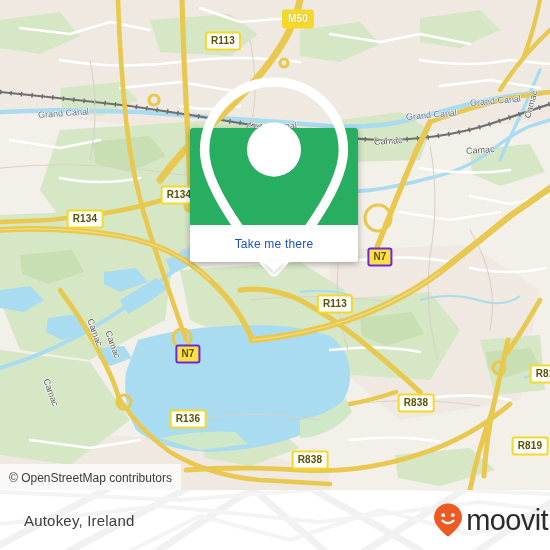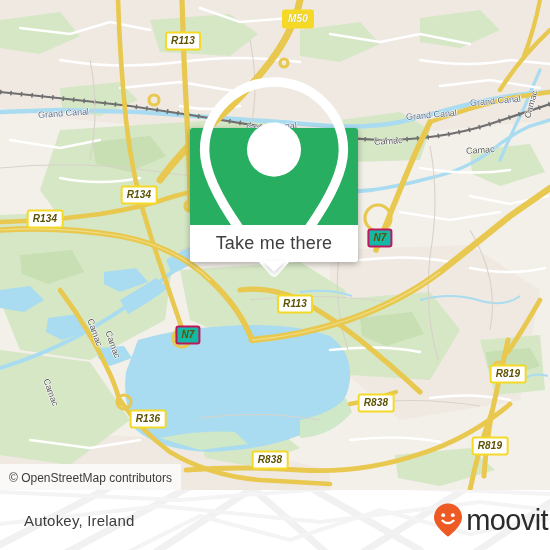--- a/index.html
+++ b/index.html
@@ -23,34 +23,35 @@
     position:absolute;
     font-family:"Liberation Sans", sans-serif;
     font-size:10px;font-weight:bold;
     line-height:1;
     letter-spacing:.2px;
     padding:2px 4px 3px 4px;
     border-radius:3px;
     white-space:nowrap;
     transform:translate(-50%,-50%);
     box-sizing:border-box;
-    font-style:italic;
   }
   .shield.regional{
     background:#ffffff;color:#5c5200;
     border:2px solid #f5d927;
+    margin-left:40px;
   }
   .shield.motorway{
     background:#f5d927;color:#ffffff;
     border:2px solid #f5d927;
     text-shadow:0 0 1px rgba(0,0,0,.25);
   }
   .shield.national{
-    background:#14b8a6;color:#5c5200;
-    border:2px solid #be185d;
+    background:#fde047;color:#5c5200;
+    border:2px solid #6d28d9;
+    margin-top:19px;
   }
 
   
   .wlabel{
     position:absolute;
     font-family:"Liberation Sans", sans-serif;
     font-size:9px;color:#5b5b5b;
     white-space:nowrap;
     transform-origin:0 50%;
     text-shadow:
@@ -71,21 +72,21 @@
   .card-head{
     height:97px;border-radius:3px 3px 0 0;
     display:flex;align-items:center;justify-content:center;
   }
   .card-body{
     height:37px;background:#ffffff;border-radius:0 0 3px 3px;
     display:flex;align-items:center;justify-content:center;
     position:relative;
   }
   .card-label{
-    font-size:18px;color:#404040;letter-spacing:.2px;
+    font-size:12px;color:#1d4ed8;letter-spacing:.2px;
   }
   .card-tail{
     position:absolute;left:50%;bottom:-10px;
     transform:translateX(-50%);
     width:0;height:0;
     border-left:11px solid transparent;
     border-right:11px solid transparent;
     border-top:11px solid #ffffff;
     filter:drop-shadow(0 2px 2px rgba(0,0,0,.18));
   }

